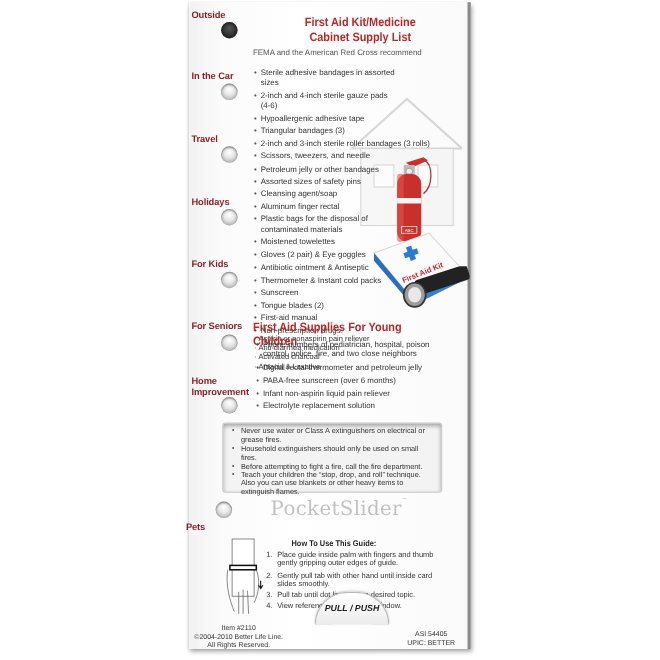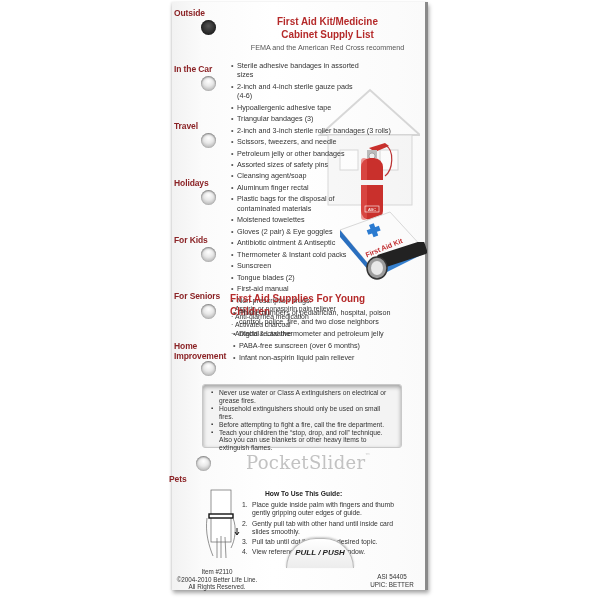--- a/index.html
+++ b/index.html
@@ -25,21 +25,21 @@
     .hole.dark {
       background: radial-gradient(circle at 50% 40%, #555 0%, #2a2a2a 60%, #111 100%);
     }
 
     .title {
       position: absolute; left: 0; width: 195px; text-align: center;
       color: #b52a2a; font-weight: bold; font-size: 11px; line-height: 13px;
       transform: scaleX(0.9);
     }
     .subtitle {
-      position: absolute; width: 195px; text-align: center; color: #555;
+      position: absolute; width: 195px; text-align: left; color: #555;
       font-size: 7.2px; line-height: 9px;
     }
     ul.items { position: absolute; list-style: none; }
     ul.items li {
       font-size: 7.2px; line-height: 9.3px; color: #333; padding-left: 6px; position: relative;
     }
     ul.items li::before { content: "\2022"; position: absolute; left: 0; top: 0; color: #555; }
     ul.items li.sub { padding-left: 4px; font-size: 6.8px; line-height: 8.2px; }
     ul.items li.sub::before { content: "\00B7"; left: 0; }
 
@@ -185,20 +185,21 @@
   <ellipse cx="12" cy="26" rx="6" ry="7" fill="#e8e8e8"></ellipse>
 </svg>
 
 <div class="title" style="left:230px;top:292px;width:195px;text-align:left;transform-origin:left">First Aid Supplies For Young Children</div>
 <ul class="items" style="left:233px;top:308px;width:190px">
   <li>Phone numbers of pediatrician, hospital, poison</li>
   <li class="cont" style="margin-bottom:2.5px">control, police, fire, and two close neighbors</li>
   <li style="margin-bottom:2.5px">Digital rectal thermometer and petroleum jelly</li>
   <li style="margin-bottom:2.5px">PABA-free sunscreen (over 6 months)</li>
   <li style="margin-bottom:2.5px">Infant non-aspirin liquid pain reliever</li>
+  <li>Electrolyte replacement solution</li>
 </ul>
 
 <div class="window">
   <ul>
     <li>Never use water or Class A extinguishers on electrical or grease fires.</li>
     <li>Household extinguishers should only be used on small fires.</li>
     <li>Before attempting to fight a fire, call the fire department.</li>
     <li>Teach your children the “stop, drop, and roll” technique. Also you can use blankets or other heavy items to extinguish flames.</li>
   </ul>
 </div>

